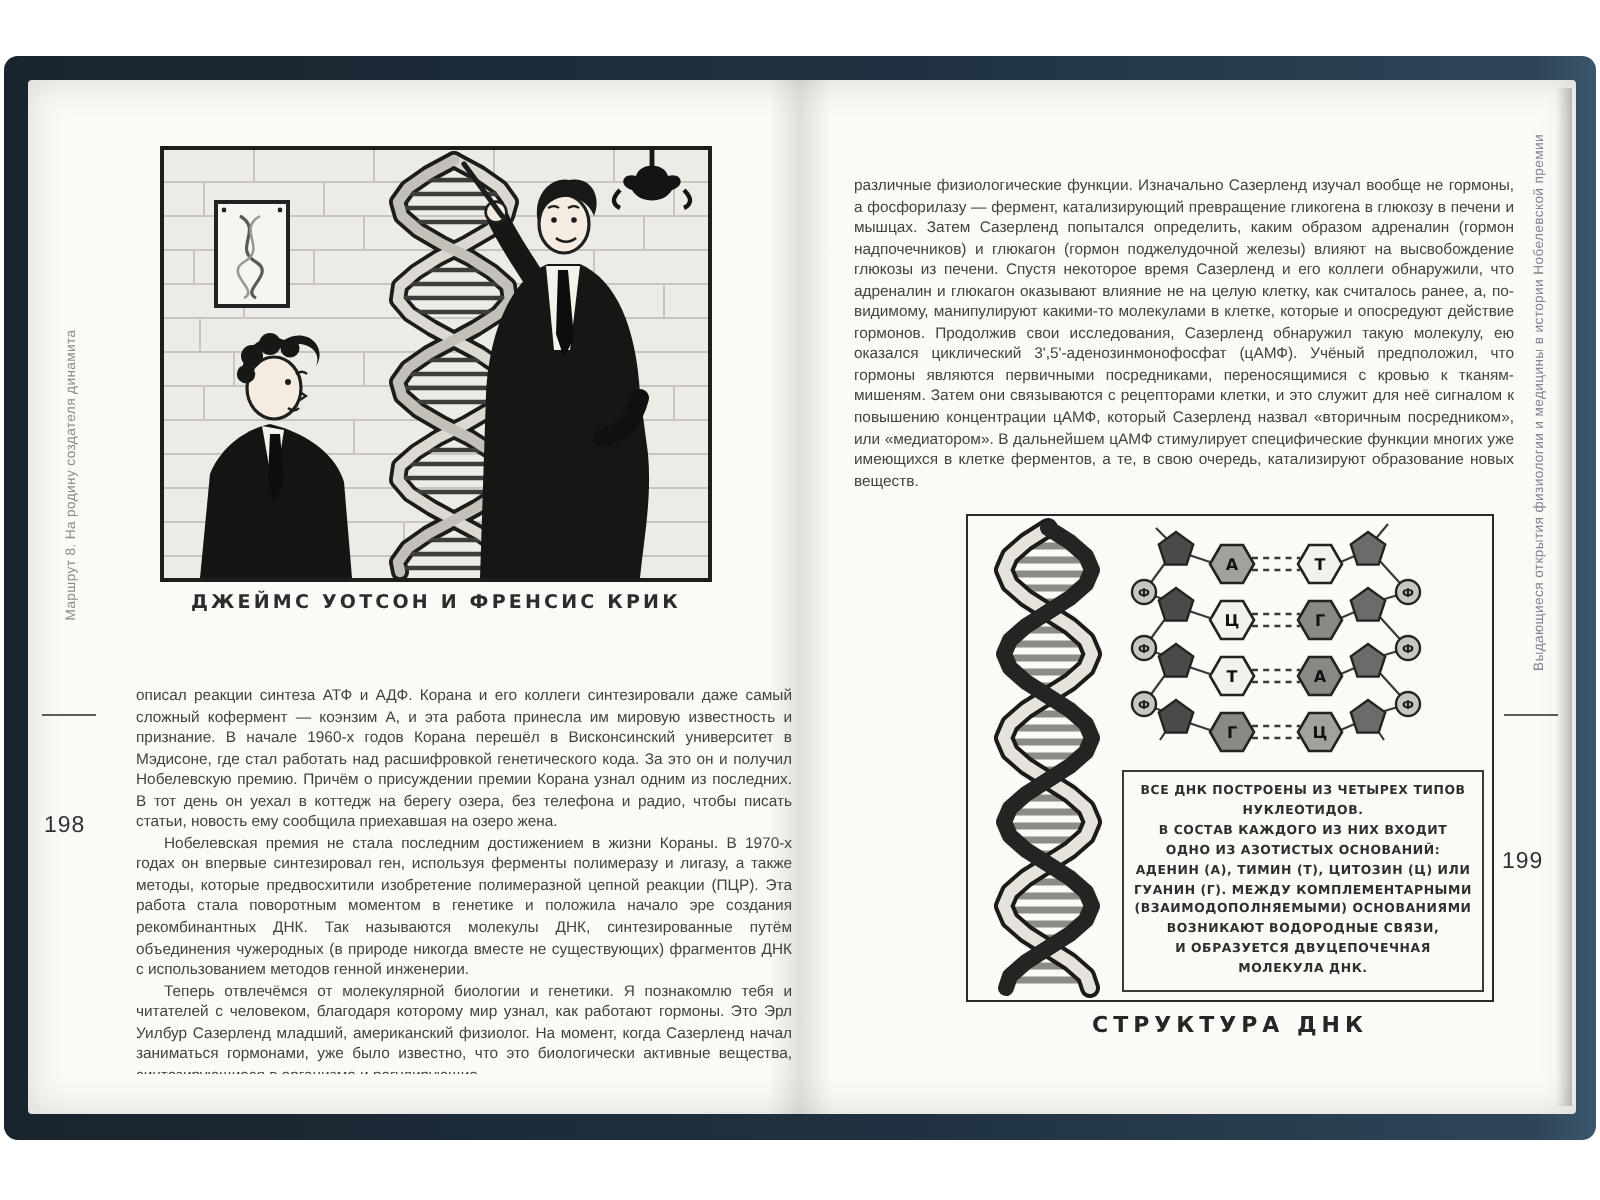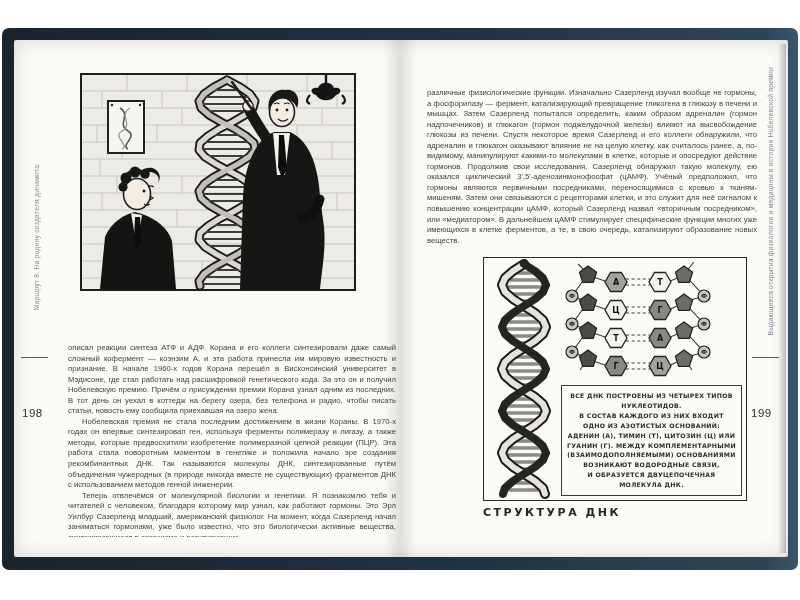--- a/index.html
+++ b/index.html
@@ -15,40 +15,40 @@
 
   .vtext{position:absolute;font-size:6.8px;letter-spacing:.2px;color:#8d8b88;white-space:nowrap;
          text-align:center;transform:rotate(-90deg);}
   .vtext.lft{left:-64px;top:234px;width:200px;}
   .vtext.rgt{left:640px;top:202px;width:260px;color:#85838f;}
   .rule{position:absolute;height:1px;background:#5a5a58;width:27px;}
   .rule.lft{left:21px;top:357px;}
   .rule.rgt{left:752px;top:357px;}
   .pagenum{position:absolute;font-size:11.5px;color:#2f2f2f;letter-spacing:.5px;margin-top:36px;}
   .pagenum.lft{left:22px;top:371px;}
-  .pagenum.rgt{left:751px;top:371px;}
+  .pagenum.rgt{left:751px;top:389px;}
 
   .illu-box{position:absolute;left:80px;top:73px;width:276px;height:218px;border:2px solid #1d1d1b;
             background:#edebe6;box-sizing:border-box;overflow:hidden;}
   .illu-caption{position:absolute;left:80px;top:296px;width:276px;text-align:center;
             font-family:"DejaVu Sans",sans-serif;font-size:9.5px;font-weight:bold;letter-spacing:1.6px;color:#2c2c2c;}
 
   .bodytext{position:absolute;font-size:7.7px;line-height:10.55px;color:#45423e;text-align:justify;margin-top:24px;}
   .bodytext.lft{left:68px;top:319px;width:328px;height:194px;overflow:hidden;}
   .bodytext.rgt{left:427px;top:64px;width:330px;height:192px;overflow:hidden;}
   .bodytext p{margin:0;}
   .bodytext p.ind{text-indent:14px;}
 
   .fig-box{position:absolute;left:483px;top:257px;width:264px;height:244px;border:1.5px solid #2b2b29;
            background:#fbfaf7;box-sizing:border-box;}
   .fig-note{position:absolute;left:77px;top:127px;width:181px;height:111px;border:1px solid #3a3a38;
             box-sizing:border-box;padding-top:5px;background:#fbfaf7;
             font-family:"DejaVu Sans",sans-serif;font-size:6.2px;line-height:9.9px;letter-spacing:.3px;
             color:#2e2e2c;text-align:center;font-weight:bold;}
-  .fig-caption{position:absolute;left:483px;top:506px;width:264px;text-align:left;
+  .fig-caption{position:absolute;left:483px;top:506px;width:264px;text-align:center;
             font-family:"DejaVu Sans",sans-serif;font-size:11px;font-weight:bold;letter-spacing:2.5px;color:#262626;}
 </style>
 </head>
 <body>
 
 <div class="photo">
   <div class="cover"></div>
   <div class="pages"></div>
   <div class="gutter"></div>
   <div class="page-edge-right"></div>
@@ -168,20 +168,21 @@
         <ellipse cx="200" cy="37" rx="12.5" ry="14.5" fill="#f5ece1" stroke="#1f1f1d" stroke-width="1.6"></ellipse>
         <path d="M187,36 C184,22 194,13 203,15 C214,13 219,24 215,33 C212,25 203,21 195,25 C190,27.5 188,31 187,36 Z" fill="#181816"></path>
         <circle cx="195" cy="35" r="1.4" fill="#1b1b1b"></circle>
           <circle cx="205" cy="35" r="1.4" fill="#1b1b1b"></circle>
         <path d="M192,29 C194,27.8 196,27.8 197.5,29 M202,29 C204,27.8 206,27.8 207.5,29" fill="none" stroke="#1b1b1b" stroke-width="1.1"></path>
         <path d="M196,44 C199,46.5 203,46.5 206,44" fill="none" stroke="#1b1b1b" stroke-width="1.3"></path>
         <path d="M238,124 C235,136 228,142 219,144" fill="none" stroke="#101010" stroke-width="9" stroke-linecap="round"></path>
       </g>
     </svg>
   </div>
+  <div class="illu-caption">ДЖЕЙМС УОТСОН И ФРЕНСИС КРИК</div>
 
   <div class="bodytext lft">
     <p>описал реакции синтеза АТФ и АДФ. Корана и его коллеги синтезировали даже самый сложный кофермент — коэнзим А, и эта работа принесла им мировую известность и признание. В начале 1960-х годов Корана перешёл в Висконсинский университет в Мэдисоне, где стал работать над расшифровкой генетического кода. За это он и получил Нобелевскую премию. Причём о присуждении премии Корана узнал одним из последних. В тот день он уехал в коттедж на берегу озера, без телефона и радио, чтобы писать статьи, новость ему сообщила приехавшая на озеро жена.</p>
     <p class="ind">Нобелевская премия не стала последним достижением в жизни Кораны. В 1970-х годах он впервые синтезировал ген, используя ферменты полимеразу и лигазу, а также методы, которые предвосхитили изобретение полимеразной цепной реакции (ПЦР). Эта работа стала поворотным моментом в генетике и положила начало эре создания рекомбинантных ДНК. Так называются молекулы ДНК, синтезированные путём объединения чужеродных (в природе никогда вместе не существующих) фрагментов ДНК с использованием методов генной инженерии.</p>
     <p class="ind">Теперь отвлечёмся от молекулярной биологии и генетики. Я познакомлю тебя и читателей с человеком, благодаря которому мир узнал, как работают гормоны. Это Эрл Уилбур Сазерленд младший, американский физиолог. На момент, когда Сазерленд начал заниматься гормонами, уже было известно, что это биологически активные вещества, синтезирующиеся в организме и регулирующие</p>
   </div>
 
   <div class="bodytext rgt">
     <p>различные физиологические функции. Изначально Сазерленд изучал вообще не гормоны, а фосфорилазу — фермент, катализирующий превращение гликогена в глюкозу в печени и мышцах. Затем Сазерленд попытался определить, каким образом адреналин (гормон надпочечников) и глюкагон (гормон поджелудочной железы) влияют на высвобождение глюкозы из печени. Спустя некоторое время Сазерленд и его коллеги обнаружили, что адреналин и глюкагон оказывают влияние не на целую клетку, как считалось ранее, а, по-видимому, манипулируют какими-то молекулами в клетке, которые и опосредуют действие гормонов. Продолжив свои исследования, Сазерленд обнаружил такую молекулу, ею оказался циклический 3',5'-аденозинмонофосфат (цАМФ). Учёный предположил, что гормоны являются первичными посредниками, переносящимися с кровью к тканям-мишеням. Затем они связываются с рецепторами клетки, и это служит для неё сигналом к повышению концентрации цАМФ, который Сазерленд назвал «вторичным посредником», или «медиатором». В дальнейшем цАМФ стимулирует специфические функции многих уже имеющихся в клетке ферментов, а те, в свою очередь, катализируют образование новых веществ.</p>
   </div>

